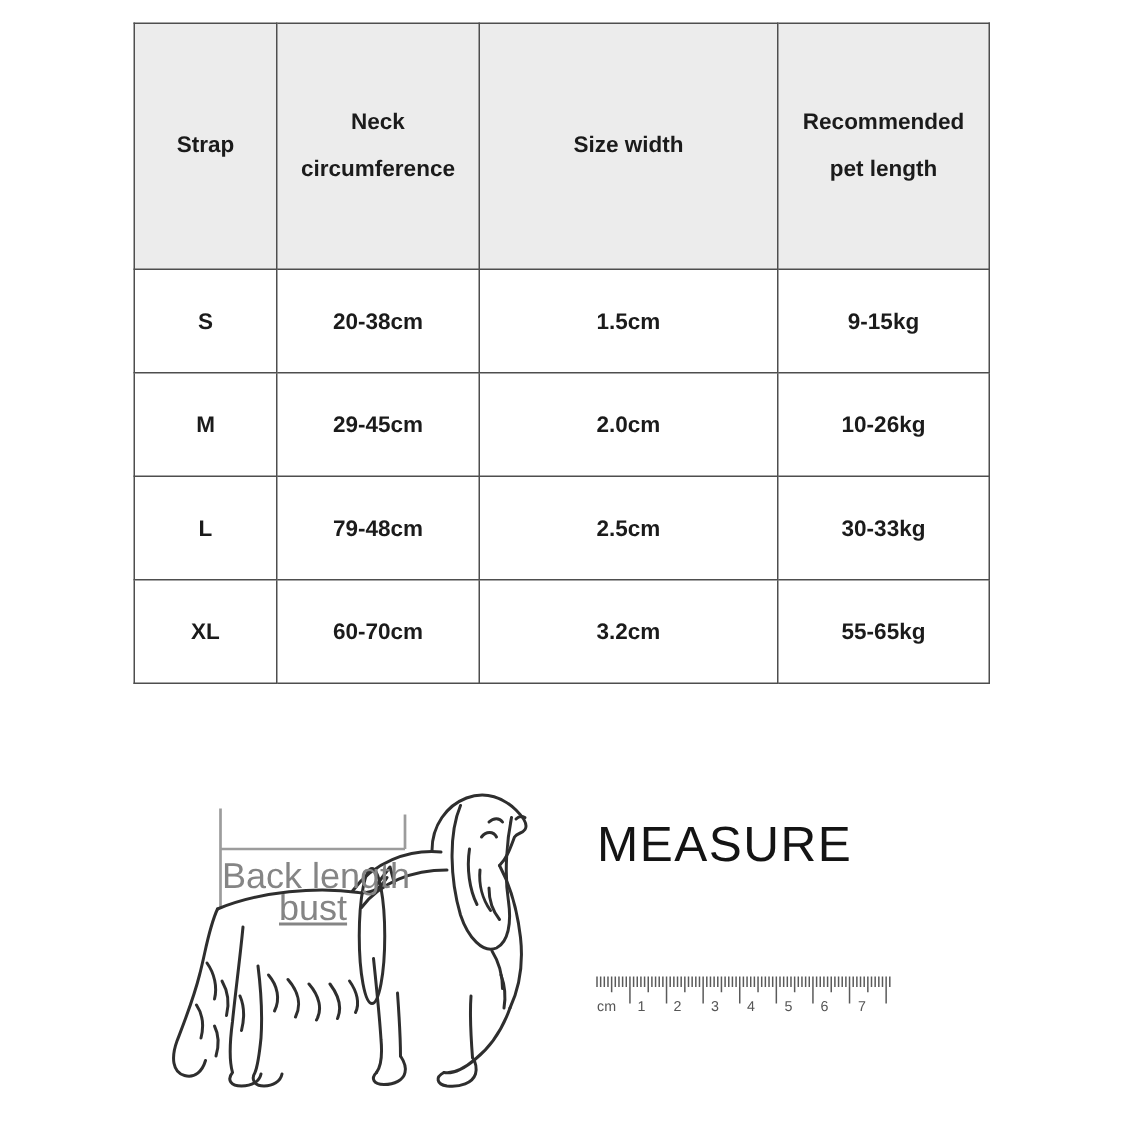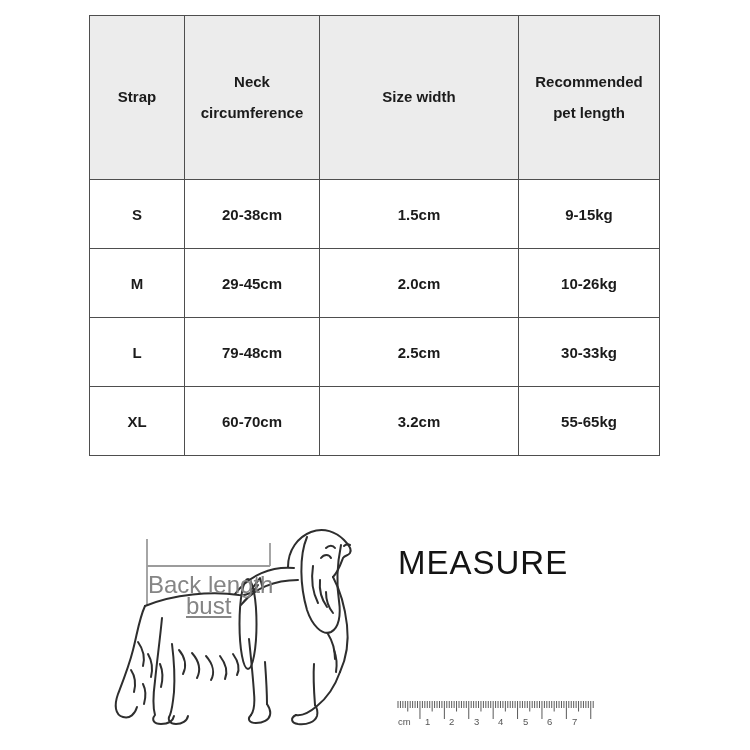--- a/index.html
+++ b/index.html
@@ -32,21 +32,21 @@
   #back-length-label{left:148px;top:537px;margin-top:35px;}
   #bust-label{left:186px;top:593px;text-decoration:underline;}
   
   #measure-title{
     position:absolute;left:398px;top:544px;font-size:33px;color:#141414;
     font-weight:400;letter-spacing:1px;white-space:nowrap;
   }
   
   #dog-sketch{position:absolute;left:102px;top:522px;width:262px;height:206px;}
   
-  #ruler{position:absolute;left:396px;top:700px;width:202px;height:32px;text-align:right;}
+  #ruler{position:absolute;left:396px;top:650px;width:202px;height:32px;text-align:right;}
   #ruler-svg{position:absolute;left:0;top:0;}
   .ruler-num{
     position:absolute;top:17px;font-size:9.5px;color:#555;line-height:1;
   }
 </style>
 </head>
 <body>
 
 <table class="size-table">
   <colgroup>

